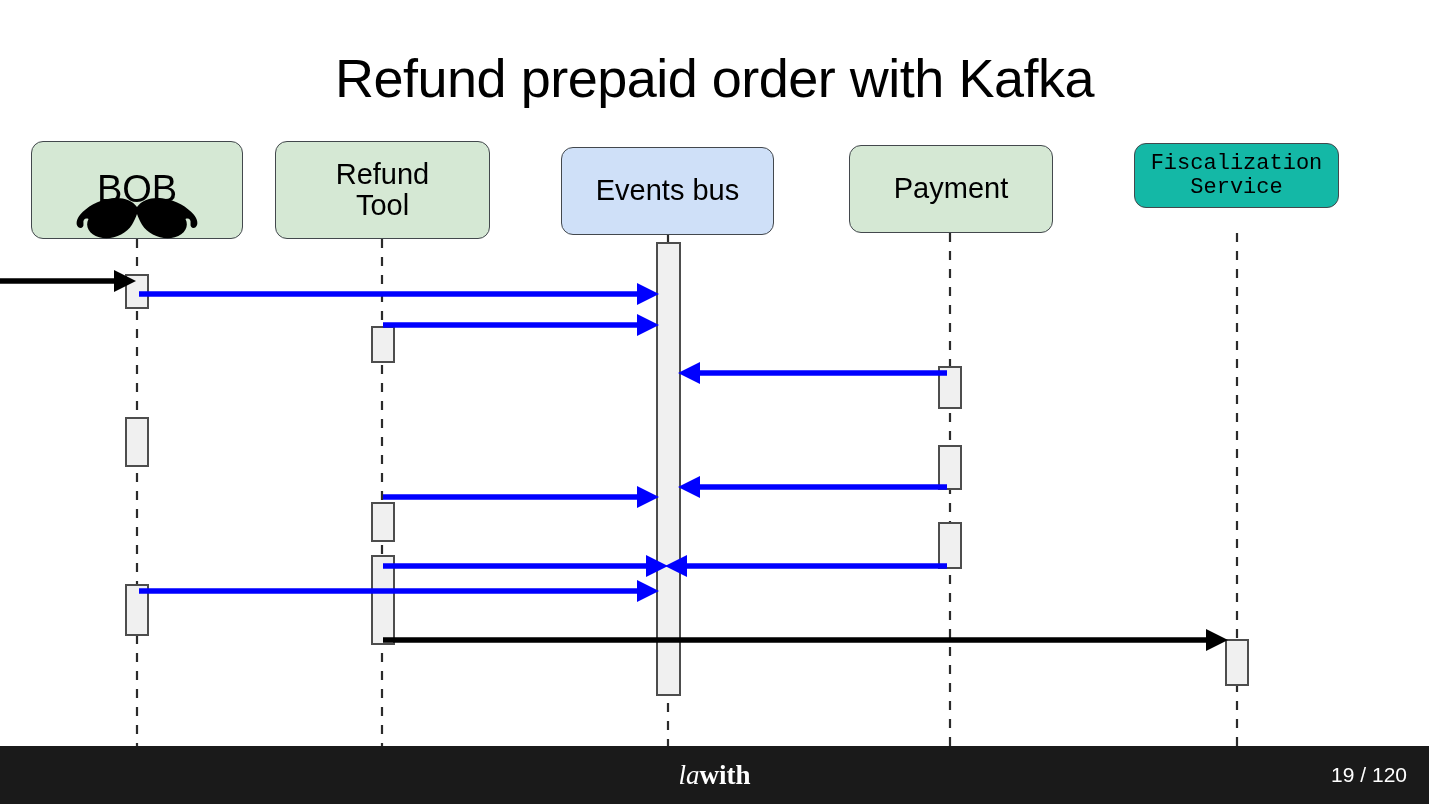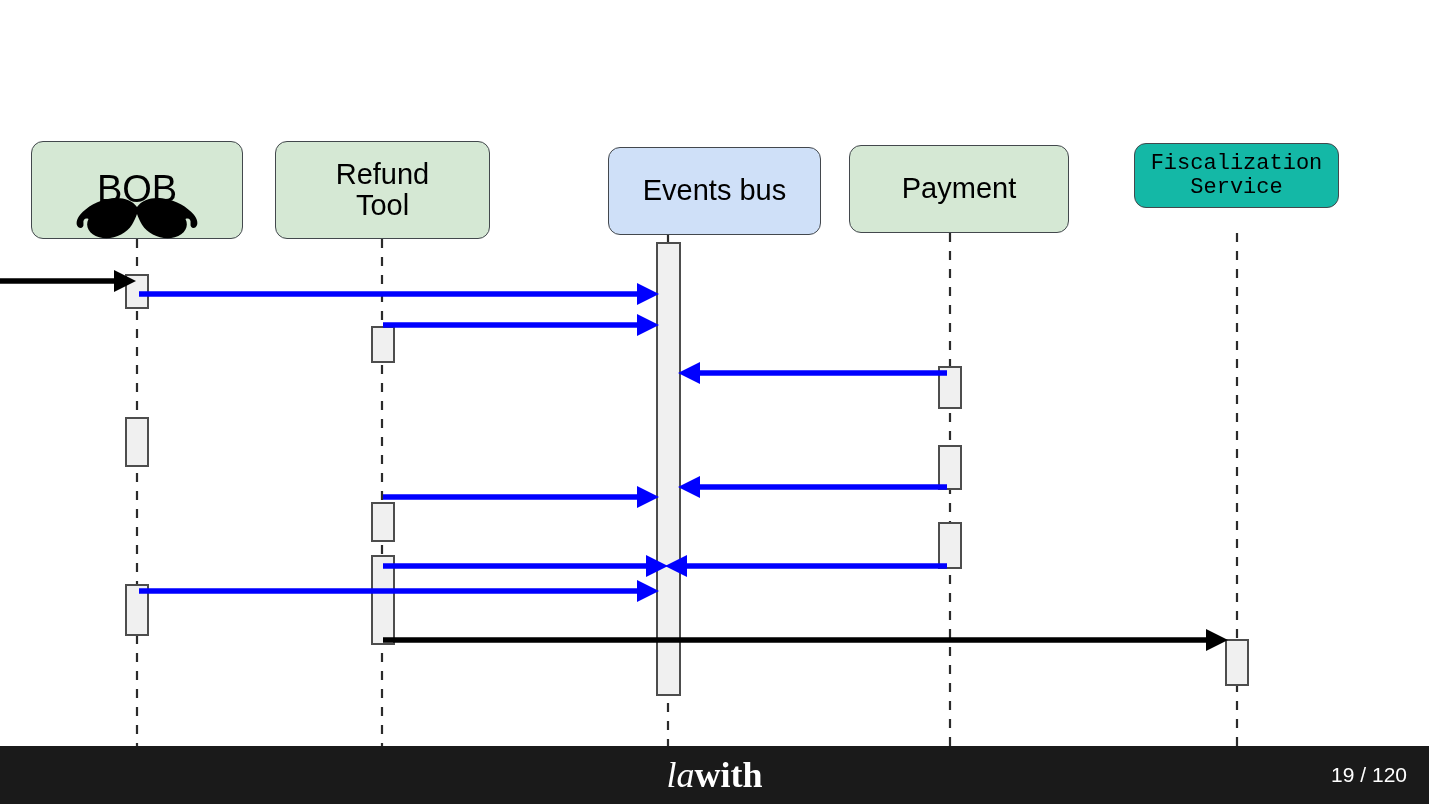--- a/index.html
+++ b/index.html
@@ -73,21 +73,21 @@
     position: absolute;
     left: 0;
     top: 0;
     width: 1429px;
     height: 58px;
     display: flex;
     align-items: center;
     justify-content: center;
     color: #ffffff;
     font-family: "Liberation Serif", serif;
-    font-size: 36px;
+    font-size: 27px;
   }
   #footer-logo .logo-la {
     font-style: italic;
     font-weight: 400;
   }
   #footer-logo .logo-moda {
     font-weight: 700;
     font-style: normal;
   }
   #footer-page {
@@ -100,20 +100,21 @@
     color: #ffffff;
     font-size: 21px;
     font-family: "Liberation Sans", sans-serif;
   }
 </style>
 </head>
 <body>
 
 <div id="slide">
 
+  <div id="slide-title">Refund prepaid order with Kafka</div>
 
   <svg class="diagram-svg" id="diagram-layer" width="1429" height="804" xmlns="http://www.w3.org/2000/svg">
       <line x1="137" y1="239" x2="137" y2="804" stroke="#2b2b2b" stroke-width="2.2" stroke-dasharray="9 9"></line>
       <line x1="382" y1="239" x2="382" y2="804" stroke="#2b2b2b" stroke-width="2.2" stroke-dasharray="9 9"></line>
       <line x1="668" y1="235" x2="668" y2="804" stroke="#2b2b2b" stroke-width="2.2" stroke-dasharray="9 9"></line>
       <line x1="950" y1="233" x2="950" y2="804" stroke="#2b2b2b" stroke-width="2.2" stroke-dasharray="9 9"></line>
       <line x1="1237" y1="233" x2="1237" y2="804" stroke="#2b2b2b" stroke-width="2.2" stroke-dasharray="9 9"></line>
       <rect x="126" y="275" width="22" height="33" fill="#f0f0f0" stroke="#4d4d4d" stroke-width="2"></rect>
       <rect x="126" y="418" width="22" height="48" fill="#f0f0f0" stroke="#4d4d4d" stroke-width="2"></rect>
       <rect x="126" y="585" width="22" height="50" fill="#f0f0f0" stroke="#4d4d4d" stroke-width="2"></rect>
@@ -171,24 +172,24 @@
       <div class="participant-box" style="left: 31px; top: 141px; width: 212px; height: 98px; background: rgb(213, 232, 212); font-size: 38px;">
         <span class="participant-label">BOB</span>
         <svg class="mustache" viewBox="0 0 200 70">
           <path d="M100 16 C108 4 124 0 140 2 C162 5 180 16 190 28 C196 35 198 44 193 48 C189 51 184 48 185 42 C186 36 182 33 177 35 C183 46 176 60 160 64 C140 69 118 60 108 44 C105 39 102 33 100 27 C98 33 95 39 92 44 C82 60 60 69 40 64 C24 60 17 46 23 35 C18 33 14 36 15 42 C16 48 11 51 7 48 C2 44 4 35 10 28 C20 16 38 5 60 2 C76 0 92 4 100 16 Z" fill="#000000"></path>
         </svg>
       </div>
       <div class="participant-box" style="left: 275px; top: 141px; width: 215px; height: 98px; background: rgb(213, 232, 212); font-size: 29px; align-items: center;">
         <span class="participant-label">Refund
 Tool</span>
       </div>
-      <div class="participant-box" style="left: 561px; top: 147px; width: 213px; height: 88px; background: rgb(207, 224, 248); font-size: 29px; margin-left: 47px;">
+      <div class="participant-box" style="left: 561px; top: 147px; width: 213px; height: 88px; background: rgb(207, 224, 248); font-size: 29px;">
         <span class="participant-label">Events bus</span>
       </div>
-      <div class="participant-box" style="left: 849px; top: 145px; width: 220px; height: 88px; background: rgb(213, 232, 212); font-size: 29px;">
+      <div class="participant-box" style="left: 849px; top: 145px; width: 204px; height: 88px; background: rgb(213, 232, 212); font-size: 29px;">
         <span class="participant-label">Payment</span>
       </div>
       <div class="participant-box" style="left: 1134px; top: 143px; width: 205px; height: 65px; background: #14b8a6; font-size: 22px; font-family: Liberation Mono, monospace;">
         <span class="participant-label">Fiscalization
 Service</span>
       </div>
     </div>
 
   <div id="footer-bar">
     <div id="footer-logo">

